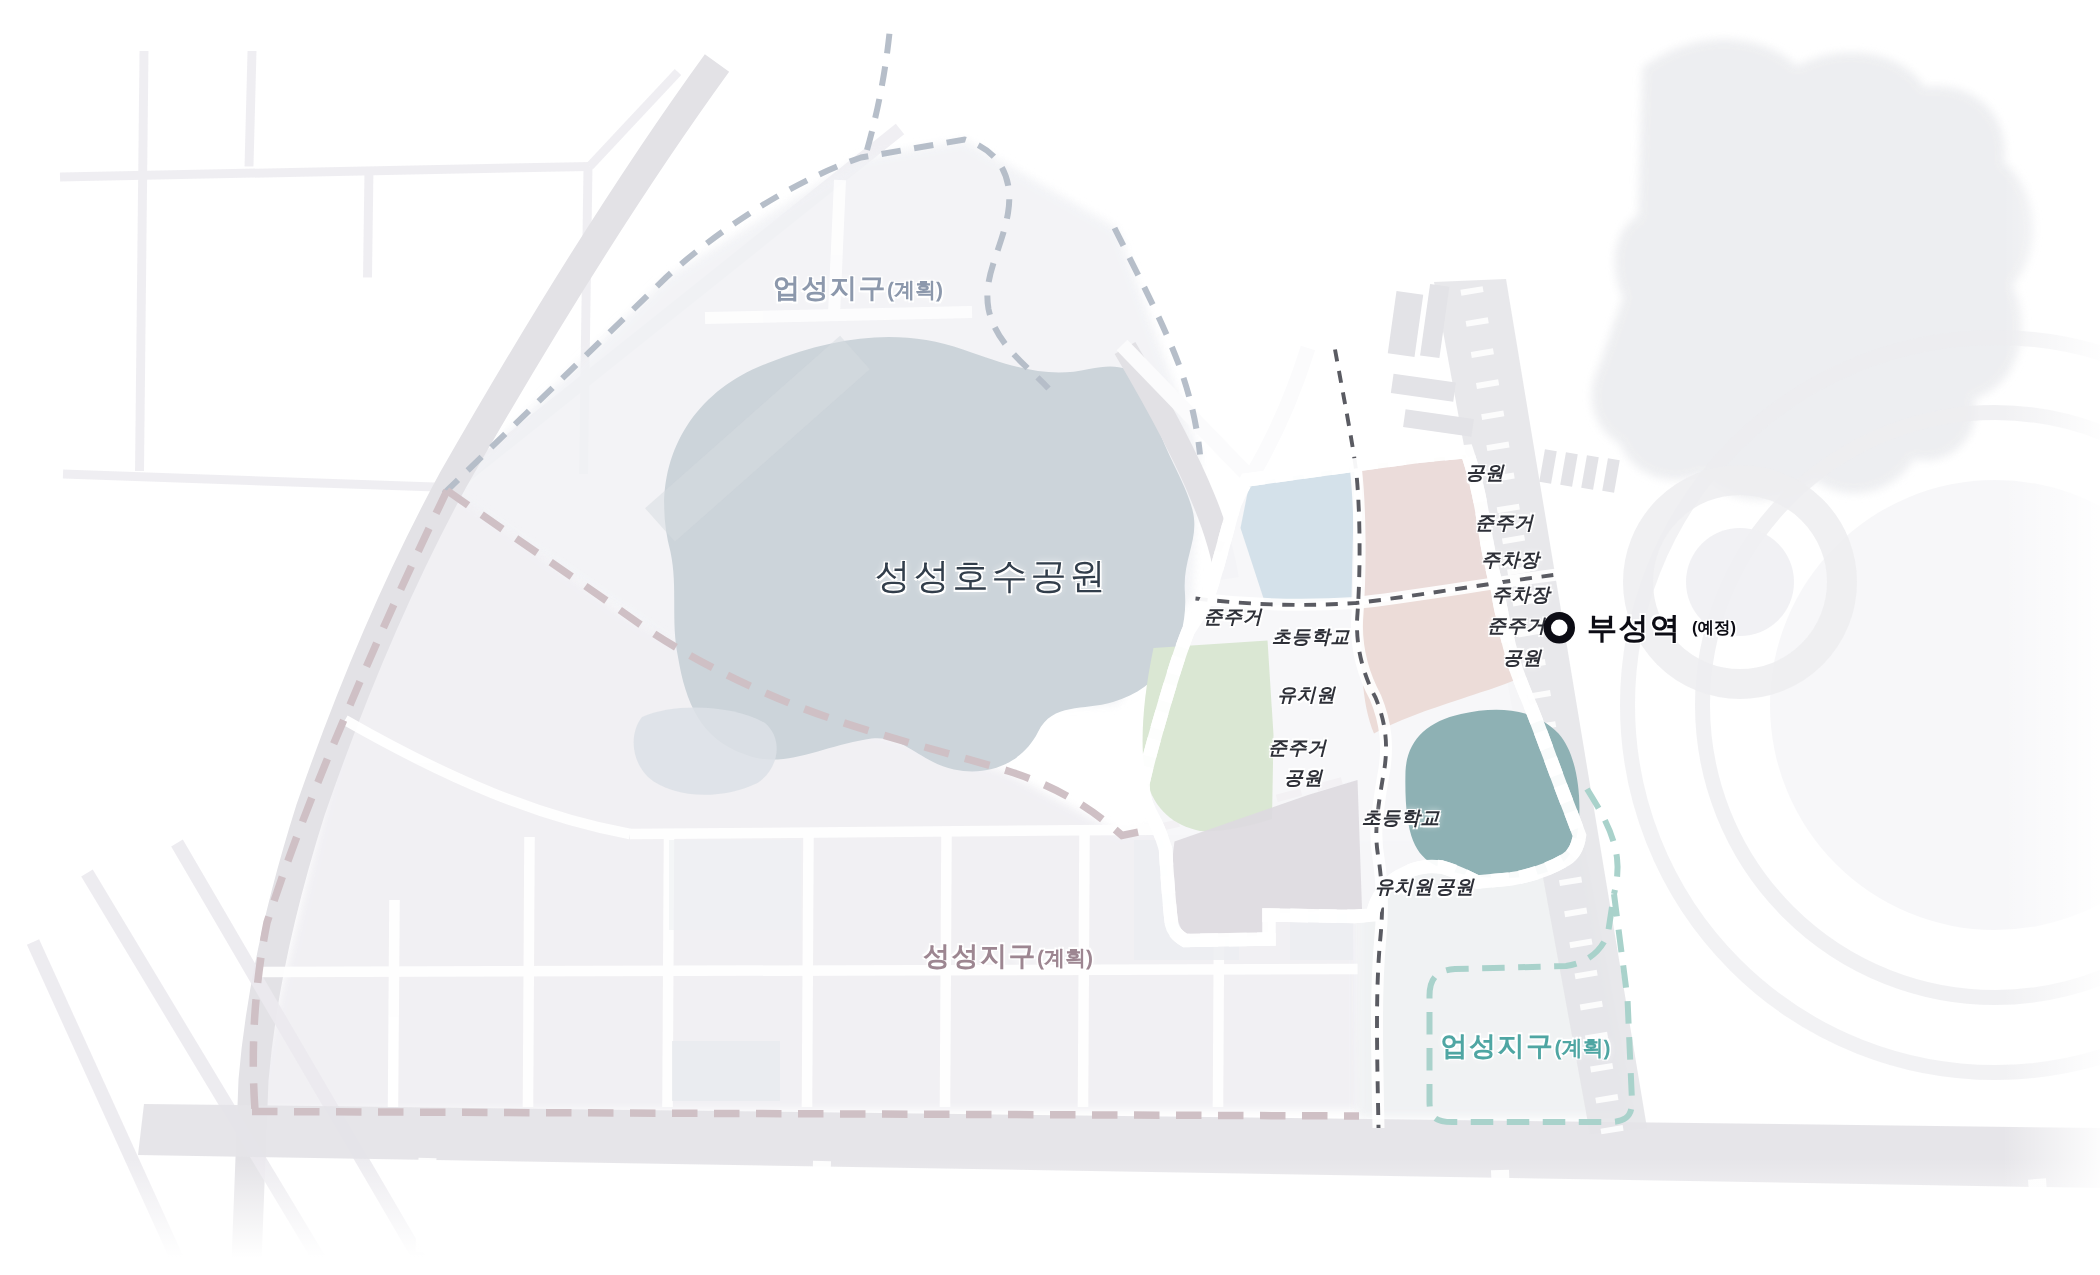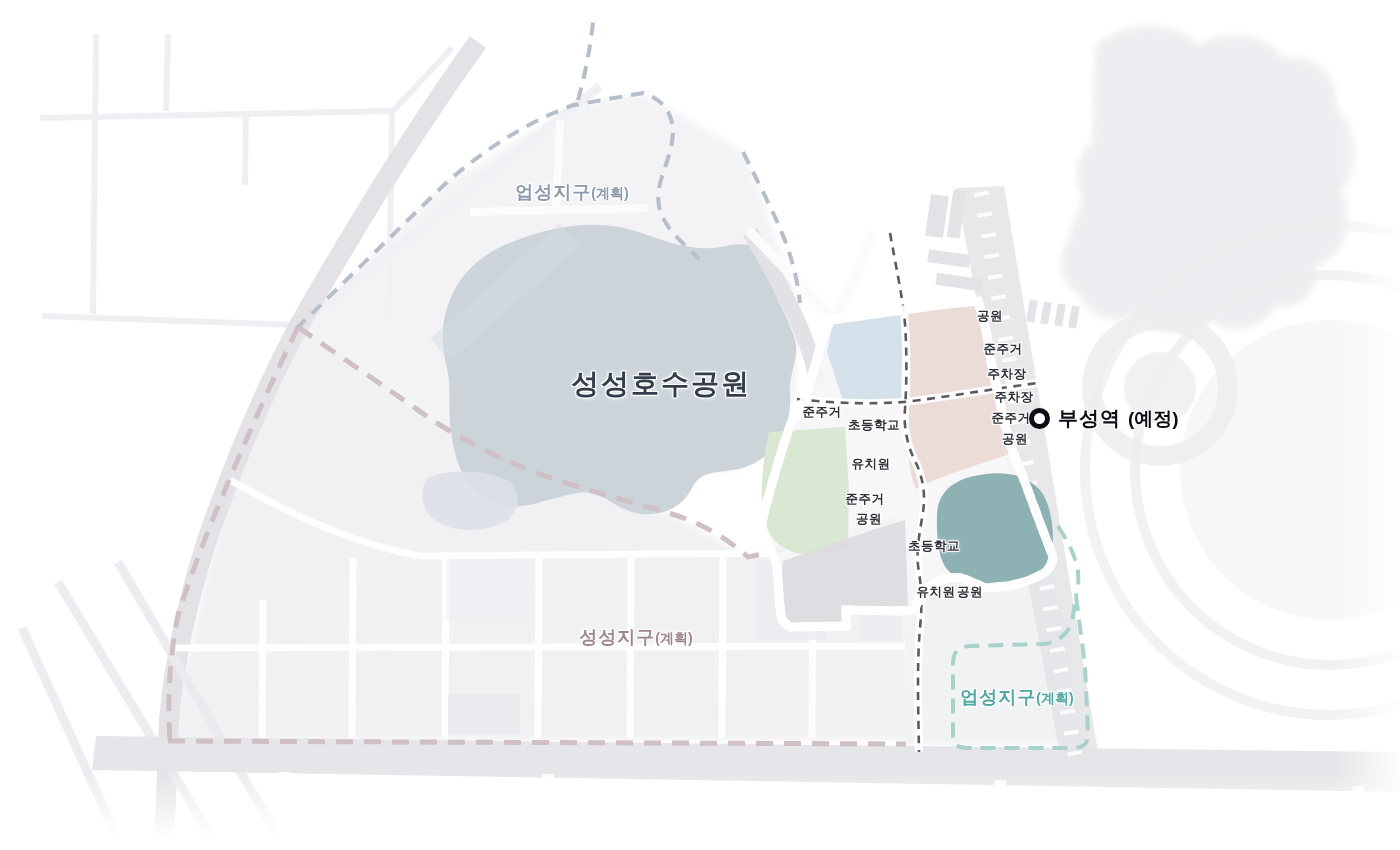--- a/index.html
+++ b/index.html
@@ -5,43 +5,44 @@
   html,body{margin:0;padding:0;background:#ffffff;}
   body{width:1400px;height:850px;overflow:hidden;position:relative;
        font-family:"Liberation Sans","DejaVu Sans",sans-serif;}
   #map-stage{position:absolute;inset:0;width:1264px;height:850px;}
   #map-svg{position:absolute;left:0;top:0;}
   #label-layer{position:absolute;inset:0;pointer-events:none;}
   .zone-label{
     position:absolute;transform:translate(-50%,-50%);
     font-size:12.5px;font-weight:700;color:#2e3038;letter-spacing:0.5px;white-space:nowrap;
     text-shadow:-1px -1px 0 #fff,1px -1px 0 #fff,-1px 1px 0 #fff,1px 1px 0 #fff,0 0 4px #fff;
+    font-style:italic;
   }
   .district-label{
     position:absolute;transform:translate(-50%,-50%);
     font-weight:700;letter-spacing:1px;white-space:nowrap;
     text-shadow:-1px -1px 0 #fff,1px -1px 0 #fff,-1px 1px 0 #fff,1px 1px 0 #fff,0 0 5px #fff;
   }
   .district-label .suffix{font-size:0.78em;font-weight:700;letter-spacing:0;}
-  .dl-seongseong-lake-park{font-size:28px;font-weight:700;letter-spacing:2px;}
+  .dl-seongseong-lake-park{font-size:24px;font-weight:400;letter-spacing:2px;}
   .dl-eupseong,.dl-seongseong,.dl-budae{font-size:18px;}
   #station{
     position:absolute;left:1029px;top:405px;display:flex;align-items:center;gap:8px;
     white-space:nowrap;pointer-events:none;
   }
   #station .ring{
     width:11px;height:11px;border:5px solid #0c0c14;border-radius:50%;
     background:#ffffff;display:inline-block;
   }
   #station .st-name{
     font-size:20px;font-weight:800;color:#0c0c14;letter-spacing:1px;
     text-shadow:-1px -1px 0 #fff,1px -1px 0 #fff,-1px 1px 0 #fff,1px 1px 0 #fff;
   }
   #station .st-suffix{
-    font-size:19px;font-weight:800;color:#0c0c14;margin-left:-1px;
+    font-size:11px;font-weight:800;color:#0c0c14;margin-left:-1px;
     text-shadow:-1px -1px 0 #fff,1px -1px 0 #fff,-1px 1px 0 #fff,1px 1px 0 #fff;
   }
 </style>
 </head>
 <body>
 
 <div id="map-stage">
 
   <svg id="map-svg" width="1400" height="850" viewBox="0 0 1400 850" aria-hidden="true">
     <defs>
@@ -204,21 +205,21 @@
     </g>
 
     <rect x="0" y="772" width="1400" height="78" fill="url(#fadeB)"></rect>
     <rect x="1335" y="0" width="65" height="850" fill="url(#fadeR)"></rect>
   </svg>
 
   <div id="label-layer">
     <div id="district-labels">
         <div class="district-label dl-eupseong" style="left: 572px; top: 192px; color: rgb(140, 152, 172);"><span>업성지구</span><span class="suffix">(계획)</span></div>
         <div class="district-label dl-seongseong-lake-park" style="left: 661px; top: 384px; color: rgb(50, 62, 75);"><span>성성호수공원</span></div>
-        <div class="district-label dl-seongseong" style="left: 636px; top: 637px; color: rgb(157, 134, 145);"><span>성성지구</span><span class="suffix">(계획)</span></div>
+        <div class="district-label dl-seongseong" style="left: 672px; top: 637px; color: rgb(157, 134, 145);"><span>성성지구</span><span class="suffix">(계획)</span></div>
         <div class="district-label dl-budae" style="left: 1017px; top: 697px; color: rgb(79, 166, 163);"><span>업성지구</span><span class="suffix">(계획)</span></div>
       </div>
     <div id="zone-labels">
         <span class="zone-label" style="left: 822px; top: 412px;">준주거</span>
         <span class="zone-label" style="left: 874px; top: 425px;">초등학교</span>
         <span class="zone-label" style="left: 871px; top: 464px;">유치원</span>
         <span class="zone-label" style="left: 865px; top: 499px;">준주거</span>
         <span class="zone-label" style="left: 869px; top: 519px;">공원</span>
         <span class="zone-label" style="left: 934px; top: 546px;">초등학교</span>
         <span class="zone-label" style="left: 936px; top: 592px;">유치원</span>

